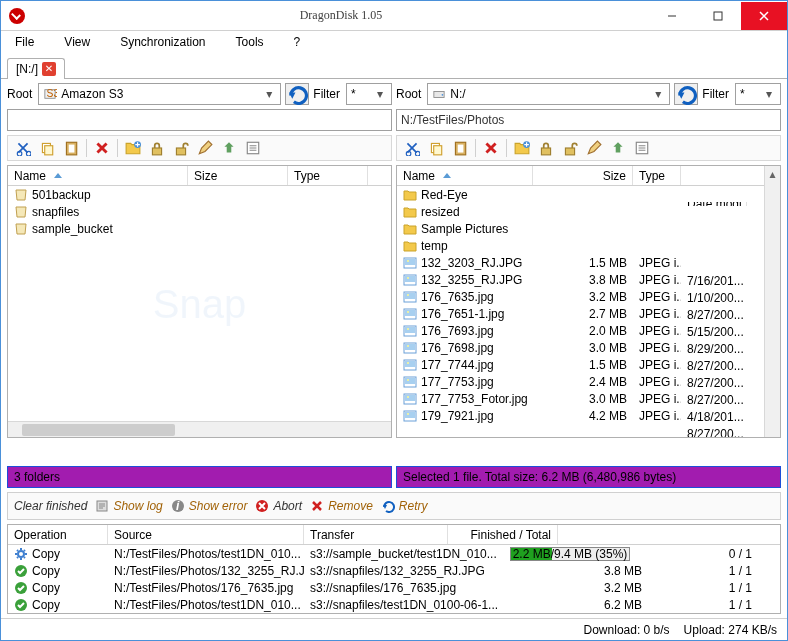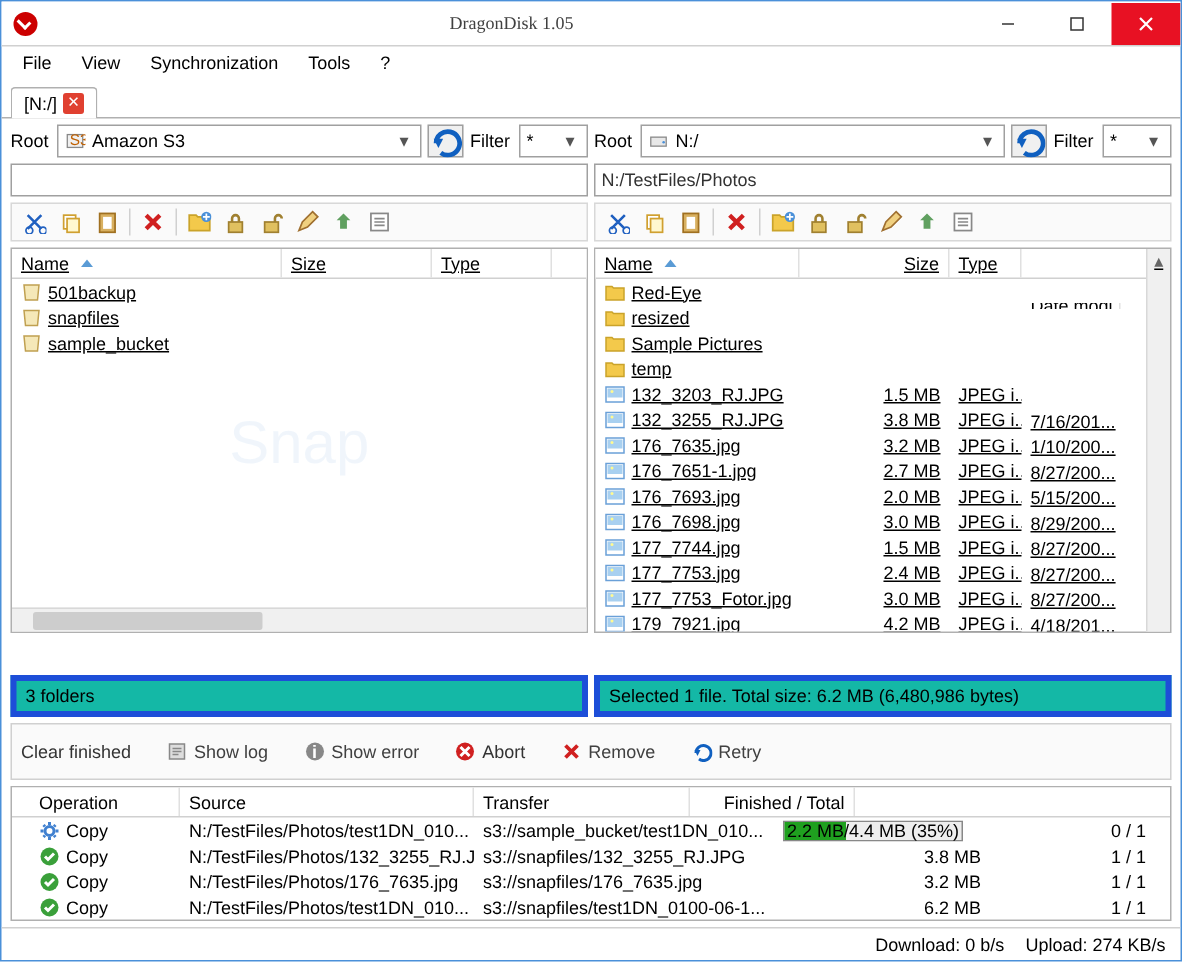--- a/index.html
+++ b/index.html
@@ -9,21 +9,21 @@
   .titlebar { height: 30px; background: #fff; display: flex; align-items: center; padding-left: 8px; border-bottom: 1px solid #d0d0d0;}
   .titlebar .appicon { width: 16px; height: 16px; border-radius: 50%; background: #c00; margin-right: 8px; position: relative; }
   .titlebar .appicon::after { content:""; position:absolute; left:4px; top:3px; width:4px; height:6px; border:2px solid #fff; border-top:none; border-right:none; transform:rotate(-45deg);}
   .titlebar .title { flex: 1; text-align: center; color: #404040; font-family: Liberation Serif, serif; }
   .winbtns { display: flex; }
   .winbtn { width: 46px; height: 28px; display:flex; align-items:center; justify-content:center; color:#333;}
   .winbtn.close { background: #e81123; color: #fff; }
   .winbtn svg { width:10px; height:10px; }
   
   
-  .menubar { height: 22px; display: flex; align-items: center; padding: 0 6px; gap: 4px; }
+  .menubar { height: 22px; display: flex; align-items: center; padding: 0 6px; gap: 14px; }
   .menubar .menuitem { padding: 2px 8px; cursor: default; }
   
   
   .tabstrip { height: 26px; display:flex; align-items:flex-end; padding-left:6px; border-bottom:1px solid #b0b0b0;}
   .tab { display:flex; align-items:center; gap:4px; padding:3px 8px; border:1px solid #b0b0b0; border-bottom:none; background:#fff; border-radius:3px 3px 0 0; position:relative; top:1px;}
   .tab .tabclose { width:14px; height:14px; background:#e04030; color:#fff; display:flex; align-items:center; justify-content:center; border-radius:2px; font-size:10px; line-height:1;}
   
   
   .panels { display:flex; gap:4px; padding:4px 6px 0 6px; flex:0 0 auto;}
   .panel { flex:1; display:flex; flex-direction:column; min-width:0;}
@@ -39,62 +39,62 @@
   .pathbox.empty { color:transparent;}
   
   
   .tbar { height:26px; border:1px solid #d8d8d8; background:#fafafa; display:flex; align-items:center; padding:0 4px; gap:2px; margin-bottom:4px;}
   .tbtn { width:22px; height:22px; display:flex; align-items:center; justify-content:center; border-radius:2px;}
   .tbtn svg { width:16px; height:16px;}
   .tsep { width:1px; height:18px; background:#d0d0d0; margin:0 2px;}
   
   
   .panelbody { flex:1; display:flex; gap:4px; padding:0 6px 4px 6px; min-height:0;}
-  .listwrap { border:1px solid #b0b0b0; flex:1; display:flex; flex-direction:column; min-width:0; min-height:0;text-decoration:underline;}
+  .listwrap { border:1px solid #b0b0b0; flex:1; display:flex; flex-direction:column; min-width:0; min-height:0;}
   .lh { display:flex; background:#fff; border-bottom:1px solid #d0d0d0; height:20px;}
   .lh .col { border-right:1px solid #e0e0e0; padding:2px 6px; display:flex; align-items:center; gap:4px; white-space:nowrap; overflow:hidden;}
   .col.sort::after { content:""; width:0; height:0; border-left:4px solid transparent; border-right:4px solid transparent; border-bottom:5px solid #5a9bd5; margin-left:4px;}
   .rows { flex:1; overflow:hidden; position:relative;}
   .row { display:flex; height:17px; align-items:center;}
   .row .col { padding:0 6px; display:flex; align-items:center; gap:4px; white-space:nowrap; overflow:hidden;}
   .col.right { justify-content:flex-end; text-align:right;}
   .scrollx { height:16px; background:#f0f0f0; border-top:1px solid #d8d8d8; position:relative;}
   .scrollx .thumb { position:absolute; left:14px; top:2px; height:12px; width:40%; background:#cdcdcd; border-radius:2px;}
   .scrolly { width:16px; background:#f0f0f0; border-left:1px solid #d8d8d8;}
   .scrolly .arrow { height:16px; display:flex; align-items:center; justify-content:center; color:#666;}
   
   .ficon { width:14px; height:14px; flex:none;}
   
   
   .pstatus { display:flex; gap:4px; padding:0 6px 4px 6px;}
-  .pstatus .cell { flex:1; border:4px solid #1d4ed8; padding:3px 6px; background:#14b8a6;margin-top:24px;}
-  
-  
-  .transferbar { height:38px; border:1px solid #d0d0d0; margin:0 6px 4px 6px; display:flex; align-items:center; padding:0 6px; gap:24px; background:#fafafa;}
+  .pstatus .cell { flex:1; border:1px solid #1d4ed8; padding:3px 6px; background:#a21caf;margin-top:24px;}
+  
+  
+  .transferbar { height:28px; border:1px solid #d0d0d0; margin:0 6px 4px 6px; display:flex; align-items:center; padding:0 6px; gap:8px; background:#fafafa;font-style:italic;}
   .tlink { color:#333; display:flex; align-items:center; gap:4px;}
-  .tlink.dis { color:#404040;}
+  .tlink.dis { color:#a16207;}
   .tlink .ico { width:14px; height:14px;}
   
   
   .transferlist { border:1px solid #b0b0b0; margin:0 6px 4px 6px; display:flex; flex-direction:column;}
   .transferlist .lh { height:20px;}
   .transferlist .rows { height:72px;}
   .progress { height:14px; width:120px; border:1px solid #888; background:#eee; position:relative; display:flex; align-items:center; justify-content:center; font-size:11px;}
   .progress .bar { position:absolute; left:0; top:0; bottom:0; background:#1fa01f;}
   .progress .txt { position:relative;}
   
   
   .statusbar { height:22px; border-top:1px solid #d0d0d0; display:flex; align-items:center; justify-content:flex-end; padding:0 10px; gap:14px;}
   
   
   .L .col.c1{width:180px;} .L .col.c2{width:100px;} .L .col.c3{width:80px;}
   
   .R .col.c1{width:136px;} .R .col.c2{width:100px;} .R .col.c3{width:48px;} .R .col.c4{width:66px;margin-top:36px;}
   
-  .T .col.c1{width:100px;margin-left:12px;} .T .col.c2{width:196px;} .T .col.c3{width:200px;} .T .col.c4{width:144px;} .T .col.c5{width:110px; justify-content:flex-end;}
+  .T .col.c1{width:100px;} .T .col.c2{width:196px;} .T .col.c3{width:200px;} .T .col.c4{width:144px;} .T .col.c5{width:110px; justify-content:flex-end;}
   
   .wm { position:absolute; left:50%; top:50%; transform:translate(-50%,-50%); opacity:.08; font-size:40px; color:#4a90d9; pointer-events:none;}
 </style>
 </head>
 <body>
 
 <svg width="0" height="0" style="position:absolute">
   <defs>
     <g id="i-folder">
         <path fill="#f3c94b" stroke="#caa32a" d="M1 3h4l1 1h7v8H1z"></path>
@@ -737,21 +737,21 @@
         </div>
       <div class="col c2">
           <span>N:/TestFiles/Photos/test1DN_010...</span>
         </div>
       <div class="col c3">
           <span>s3://sample_bucket/test1DN_010...</span>
         </div>
       <div class="col c4 ">
           <div class="progress">
             <div class="bar" style="width:35%"></div>
-            <span class="txt">2.2 MB/4.4 MB  (35%)</span>
+            <span class="txt">2.2 MB/9.4 MB  (35%)</span>
           </div>
         </div>
       <div class="col c5">
           <span>0 / 1</span>
         </div>
     </div>
       <div class="row">
       <div class="col c1">
           <svg class="ficon" viewBox="0 0 14 14">
             <use href="#i-ok"></use>

